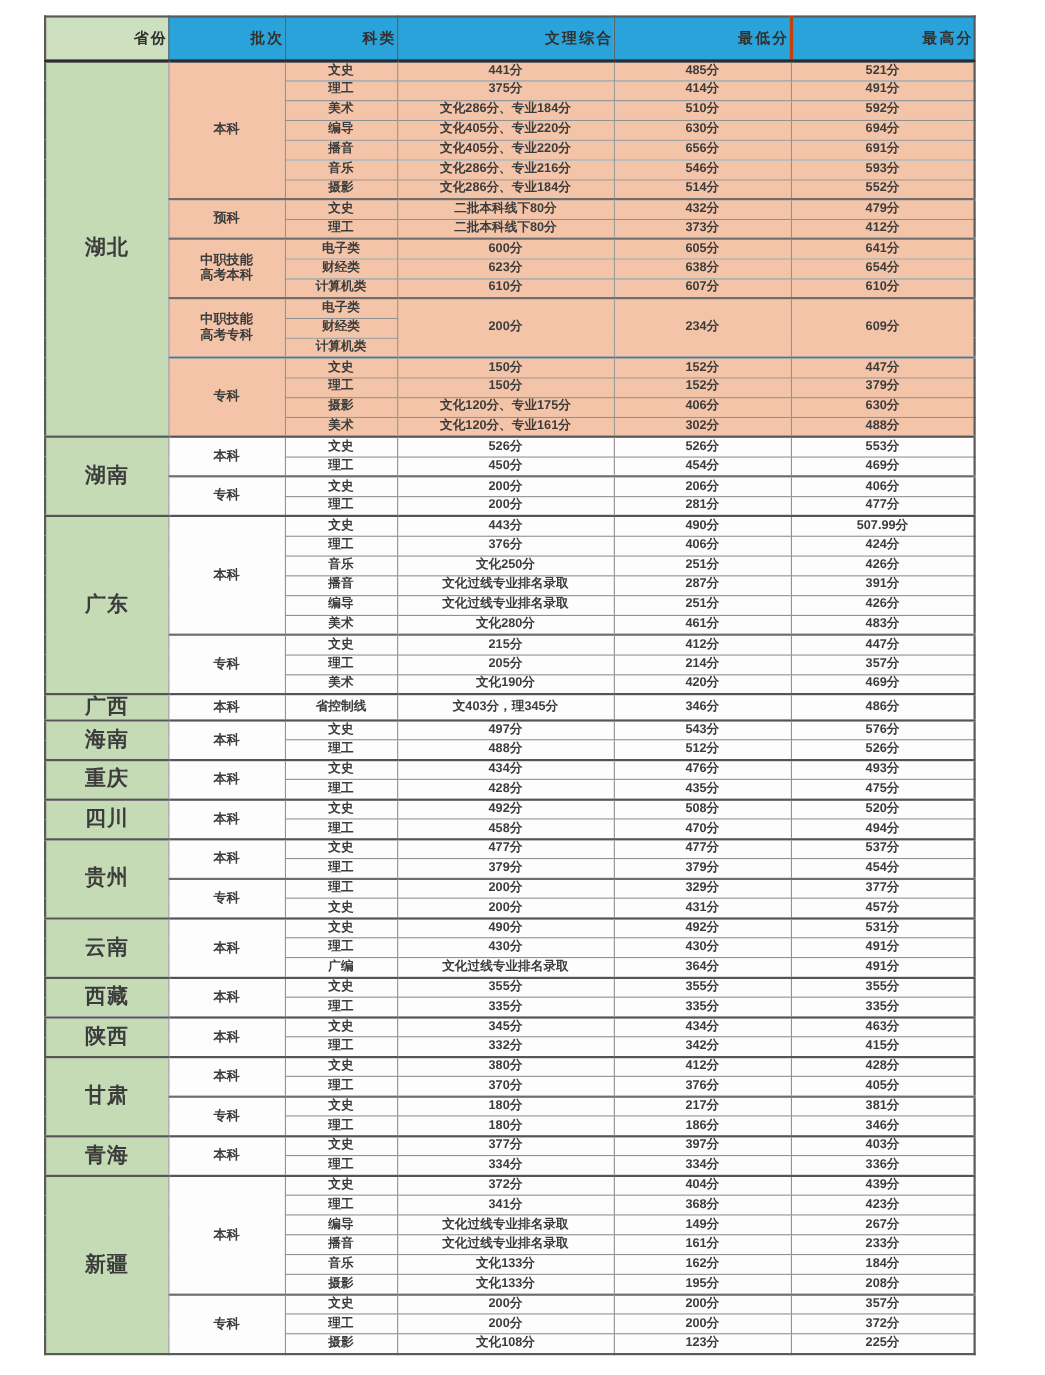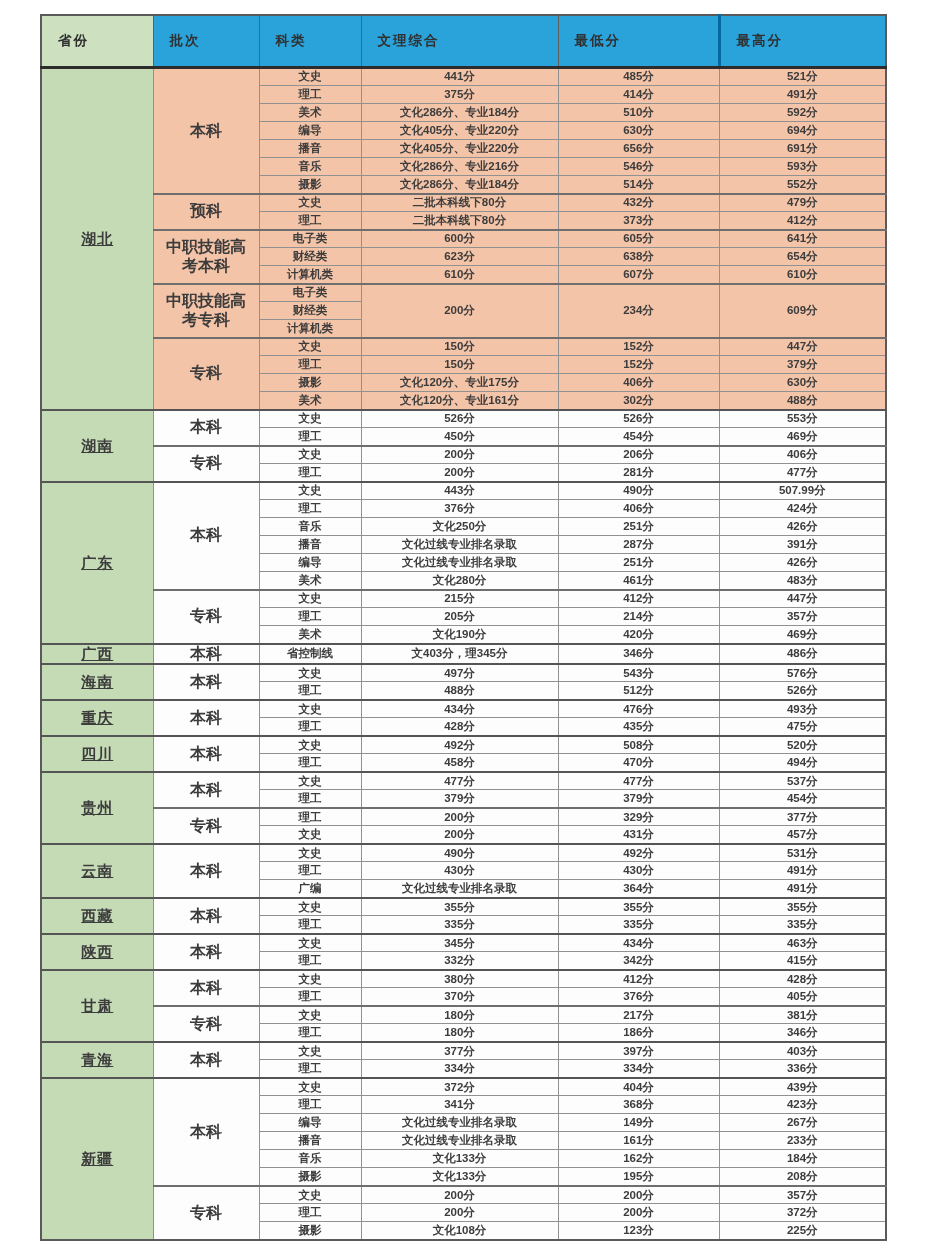--- a/index.html
+++ b/index.html
@@ -18,35 +18,35 @@
   col.c-cat{width:102px;}
   col.c-ctrl{width:197px;}
   col.c-min{width:161px;}
   col.c-max{width:167px;}
   thead tr{height:40px;}
   thead th{
     background:var(--header-blue);
     border:1px solid #5f5f5f;
     border-bottom:3px solid #2c2c2c;
     font-size:13.5px;font-weight:bold;color:#303030;
-    letter-spacing:2px;padding:16px;text-align:left;vertical-align:middle;
+    letter-spacing:2px;padding:0;text-align:right;vertical-align:middle;
   }
   thead th.green{background:var(--header-green);}
-  thead th.maxcol{border-left:3px solid #0369a1;}
+  thead th.maxcol{border-left:3px solid #c2410c;}
   tbody tr{height:18px;}
   tbody td{
     border:1px solid #919191;
     font-size:11.5px;font-weight:bold;color:#3c3c3c;
     text-align:center;vertical-align:middle;
     padding:0;line-height:1.15;overflow:hidden;
   }
   tr.hl td{background:var(--salmon);}
   tr.plain td{background:var(--row-white);}
-  tbody td.province{background:var(--body-green);font-size:15px;letter-spacing:1px;text-decoration:underline;}
-  tbody td.batch{font-size:16px;padding:0 6px;}
+  tbody td.province{background:var(--body-green);font-size:19px;letter-spacing:1px;}
+  tbody td.batch{font-size:12px;padding:0 24px;}
   tr.batch-start td{border-top:2px solid #6e6e6e;}
   tr.prov-start td{border-top:2px solid #555555;}
 </style>
 </head>
 <body>
 
 <div class="page">
   <table class="score-table">
     <colgroup>
       <col class="c-prov">

